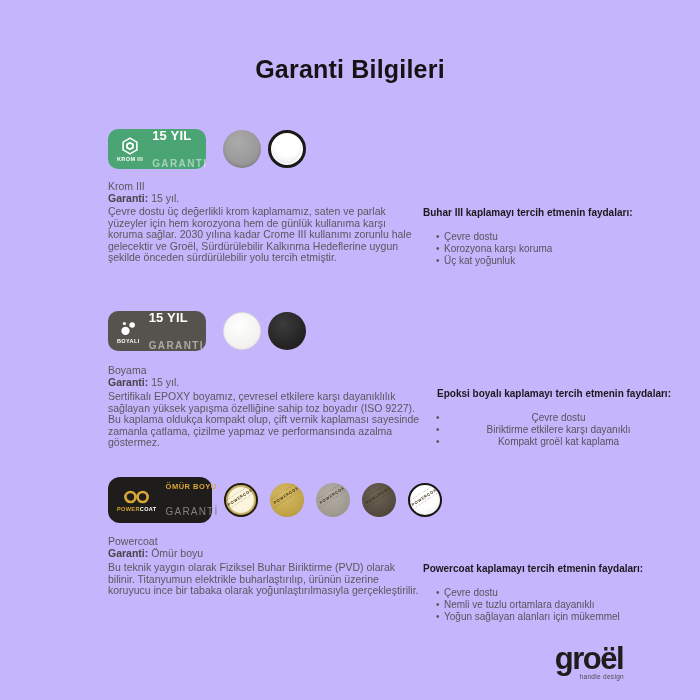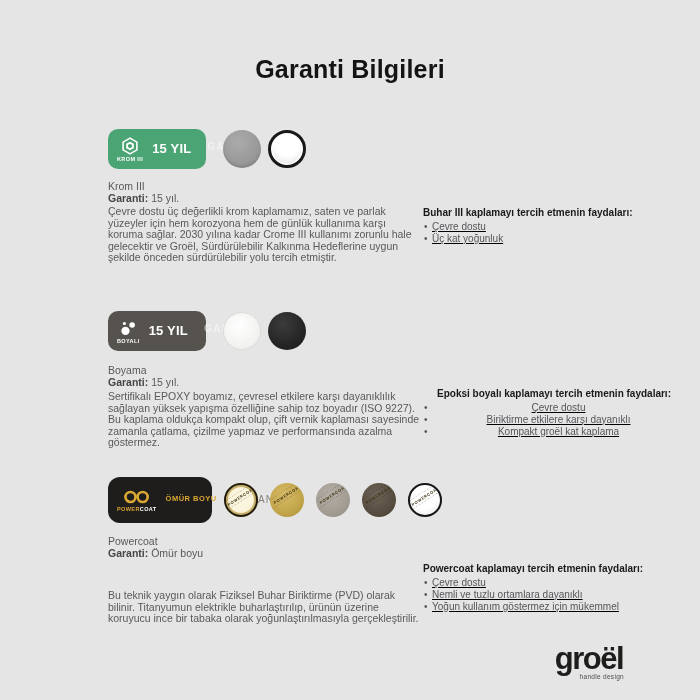--- a/index.html
+++ b/index.html
@@ -1,17 +1,17 @@
 <!DOCTYPE html>
 <html><head>
 <meta charset="utf-8">
 <style>
   html,body{margin:0;padding:0;background:#fff;}
   #page{
-    position:relative;width:700px;height:700px;background:#e5e5e5;
+    position:relative;width:700px;height:700px;background:#c4b5fd;
     font-family:"Liberation Sans", sans-serif;overflow:hidden;
   }
   
   #title{
     position:absolute;top:55px;left:0;right:0;text-align:center;
     font-size:25px;font-weight:700;color:#141414;letter-spacing:.2px;
   }
   
   .media{position:absolute;left:108px;display:flex;align-items:center;gap:7px;}
   .media1{top:129px;} .media2{top:311px;} .media3{top:477px;gap:12px;}
@@ -20,21 +20,21 @@
     padding:0 10px 0 9px;box-sizing:border-box;width:98px;margin-right:10px;flex:none;
   }
   .badge-green{background:#4ba473;}
   .badge-dark{background:#56524d;}
   .badge-black{background:#1f1d1b;width:104px;height:46px;border-radius:12px;margin-right:0;}
   .badge-left{display:flex;flex-direction:column;align-items:center;margin-right:9px;flex:none;}
   .badge-icon{width:18px;height:18px;display:block;}
   .badge-icon svg{display:block;width:100%;height:100%;}
   .badge-label{font-size:5.5px;font-weight:700;color:#fff;letter-spacing:.4px;margin-top:1px;white-space:nowrap;}
   .badge-label .gold{color:#d9a733;}
-  .badge-right{display:flex;flex-direction:row;line-height:1.05;gap:16px;}
+  .badge-right{display:flex;flex-direction:column;line-height:1.05;gap:16px;}
   .badge-duration{font-size:13px;font-weight:800;color:#fff;letter-spacing:.2px;white-space:nowrap;}
   .badge-sub{font-size:10px;font-weight:700;color:rgba(255,255,255,.5);letter-spacing:1.4px;}
   .badge-black .badge-duration{font-size:7.5px;color:#d9a733;letter-spacing:.5px;}
   .badge-black .badge-sub{font-size:10px;color:#85817c;letter-spacing:1.2px;font-weight:400;text-align:right;}
   .badge-black .badge-icon{width:30px;height:16px;}
   
   .sw{width:38px;height:38px;border-radius:50%;box-sizing:border-box;flex:none;}
   .sw-gray{background:radial-gradient(circle at 40% 32%,#ababab,#999 60%,#8d8d8d);
            box-shadow:inset 0 -2px 3px rgba(0,0,0,.12);}
   .sw-chrome{background:radial-gradient(circle at 50% 35%,#ffffff 45%,#f2f2f2 65%,#d7d7d7 90%,#bfbfbf);
@@ -59,25 +59,25 @@
     box-shadow:0 0 1px rgba(0,0,0,.4);
   }
   
   .nameblock{position:absolute;left:108px;font-size:10.5px;color:#58595b;line-height:12px;}
   .name1{top:180px;} .name2{top:364px;} .name3{top:535px;}
   .nameblock b{color:#454648;}
   .para{
     position:absolute;left:108px;width:314px;margin:0;
     font-size:10.5px;line-height:11.5px;color:#58595b;
   }
-  .para1{top:206px;} .para2{top:391px;} .para3{top:590px;}
+  .para1{top:206px;} .para2{top:391px;} .para3{top:562px;}
   .benefits{position:absolute;left:423px;width:262px;}
   .ben1{top:207px;} .ben2{top:388px;text-align:center;} .ben3{top:563px;}
   .benefits-title{font-size:10px;font-weight:700;color:#1a1a1c;line-height:12px;margin-bottom:2px;}
-  .benefits ul{list-style:none;margin:0;padding:0;text-decoration:underline;}
+  .benefits ul{list-style:none;margin:12px;padding:0;}
   .benefits li{font-size:10px;color:#55565a;line-height:11.8px;padding-left:9px;position:relative;}
   .benefits li::before{content:"•";position:absolute;left:1px;}
   
   .logo{position:absolute;left:548px;top:644px;width:82px;text-align:center;}
   .logo-word{font-size:31px;font-weight:700;color:#1d1d1b;letter-spacing:-1.5px;line-height:30px;}
   .logo-tag{font-size:6.5px;color:#4c4c4a;letter-spacing:.3px;text-align:right;padding-right:6px;margin-top:-1px;}
 </style>
 </head>
 <body>
 
@@ -109,20 +109,21 @@
     <div>Krom III</div>
     <div><b>Garanti:</b> <span>15 yıl.</span></div>
   </div>
 
   <p class="para para1">Çevre dostu üç değerlikli krom kaplamamız, saten ve parlak yüzeyler için hem korozyona hem de günlük kullanıma karşı koruma sağlar. 2030 yılına kadar Crome III kullanımı zorunlu hale gelecektir ve Groël, Sürdürülebilir Kalkınma Hedeflerine uygun şekilde önceden sürdürülebilir yolu tercih etmiştir.</p>
 
   <div class="benefits ben1">
     <div class="benefits-title">Buhar III kaplamayı tercih etmenin faydaları:</div>
     <ul>
       <li>Çevre dostu</li>
+      <li>Korozyona karşı koruma</li>
       <li>Üç kat yoğunluk</li>
     </ul>
   </div>
 
   <div class="media media2">
     <div class="badge badge-dark">
       <div class="badge-left">
         <span class="badge-icon">
           <svg viewBox="0 0 20 20">
               <circle cx="7.2" cy="13.2" r="4.6" fill="#fff"></circle>
@@ -195,21 +196,21 @@
     <div><b>Garanti:</b> <span>Ömür boyu</span></div>
   </div>
 
   <p class="para para3">Bu teknik yaygın olarak Fiziksel Buhar Biriktirme (PVD) olarak bilinir. Titanyumun elektrikle buharlaştırılıp, ürünün üzerine koruyucu ince bir tabaka olarak yoğunlaştırılmasıyla gerçekleştirilir.</p>
 
   <div class="benefits ben3">
     <div class="benefits-title">Powercoat kaplamayı tercih etmenin faydaları:</div>
     <ul>
       <li>Çevre dostu</li>
       <li>Nemli ve tuzlu ortamlara dayanıklı</li>
-      <li>Yoğun kullanım göstermez için mükemmel</li>
+      <li>Yoğun sağlayan alanları için mükemmel</li>
     </ul>
   </div>
 
   <div class="logo">
     <div class="logo-word">groël</div>
     <div class="logo-tag">handle design</div>
   </div>
 
 </div>
 

